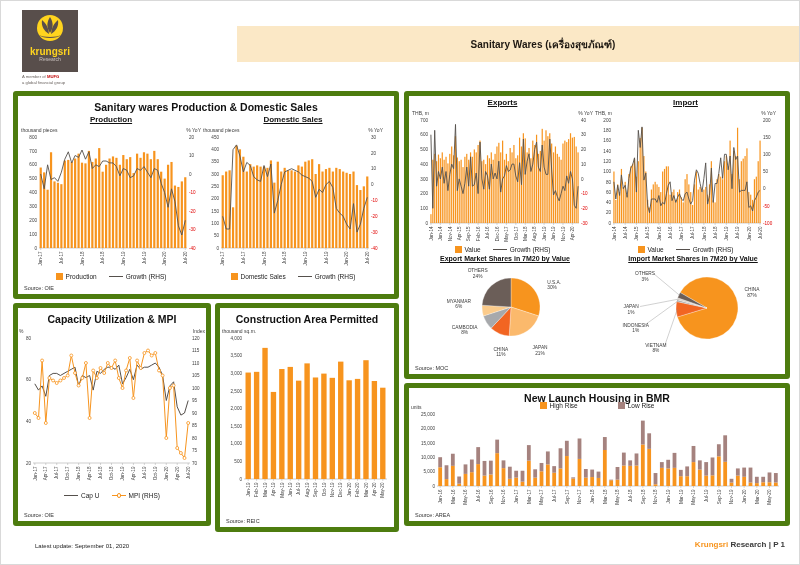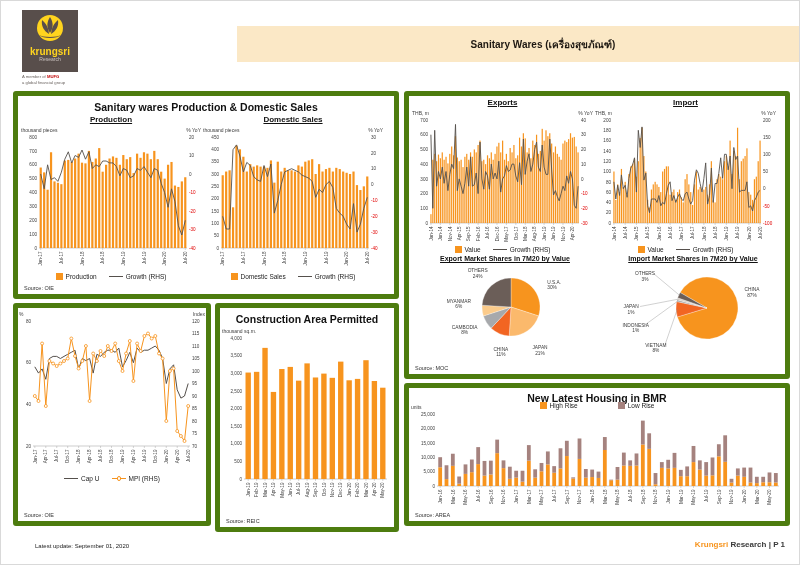--- a/index.html
+++ b/index.html
@@ -589,20 +589,21 @@
               <path d="M108,46 L78.72,35.81 A31,31 0 0 1 81.15,30.50 Z" fill="#6B5E58" stroke="#FFFFFF" stroke-width="0.3"></path>
               <line x1="80.9" y1="33.6" x2="55" y2="11.949999999999996" stroke="#8C8C8C" stroke-width="0.4"></line>
               <text x="46" y="13.449999999999996" font-size="4.8" fill="#3A3A3A" text-anchor="middle"><tspan x="46">OTHERS</tspan><tspan x="46" dy="5.6">3%</tspan></text>
             </svg></div>
       </div>
     </div>
     <div class="source">Source: MOC</div>
   </section>
 
   <section class="panel p3">
+    <h2>Capacity Utilization &amp; MPI</h2>
     <div class="chart-block">
       <div class="chart"><svg width="188" height="170" viewBox="0 0 188 170">
             <text x="1" y="8" font-size="5" fill="#404040" text-anchor="start">%</text>
             <text x="187" y="8" font-size="5" fill="#404040" text-anchor="end">Index</text>
             <text x="13" y="14.7" font-size="4.6" fill="#404040" text-anchor="end">80</text>
             <text x="13" y="56.366666666666674" font-size="4.6" fill="#404040" text-anchor="end">60</text>
             <text x="13" y="98.03333333333335" font-size="4.6" fill="#404040" text-anchor="end">40</text>
             <text x="13" y="139.7" font-size="4.6" fill="#404040" text-anchor="end">20</text>
             <text x="174" y="14.7" font-size="4.6" fill="#404040" text-anchor="start">120</text>
             <text x="174" y="27.2" font-size="4.6" fill="#404040" text-anchor="start">115</text>
@@ -773,21 +774,21 @@
             <rect x="133.87" y="53.89" width="5.38" height="100.11" fill="#F7941E"></rect>
             <rect x="142.28" y="35.21" width="5.38" height="118.79" fill="#F7941E"></rect>
             <rect x="150.69" y="56.01" width="5.38" height="97.99" fill="#F7941E"></rect>
             <rect x="159.10" y="62.70" width="5.38" height="91.30" fill="#F7941E"></rect>
           </svg></div>
     </div>
     <div class="source">Source: REIC</div>
   </section>
 
   <section class="panel p5">
-    <h2>New Latest Housing in BMR</h2>
+    <h2>New Launch Housing in BMR</h2>
     <div class="chart-block">
       <div class="chart"><svg width="375" height="110" viewBox="0 0 375 110">
             <text x="1" y="5" font-size="5" fill="#404040" text-anchor="start">units</text>
             <text x="25" y="11.7" font-size="4.6" fill="#404040" text-anchor="end">25,000</text>
             <text x="25" y="26.099999999999998" font-size="4.6" fill="#404040" text-anchor="end">20,000</text>
             <text x="25" y="40.50000000000001" font-size="4.6" fill="#404040" text-anchor="end">15,000</text>
             <text x="25" y="54.900000000000006" font-size="4.6" fill="#404040" text-anchor="end">10,000</text>
             <text x="25" y="69.3" font-size="4.6" fill="#404040" text-anchor="end">5,000</text>
             <text x="25" y="83.7" font-size="4.6" fill="#404040" text-anchor="end">0</text>
             <line x1="27" y1="82" x2="369" y2="82" stroke="#ABABAB" stroke-width="0.6"></line>

